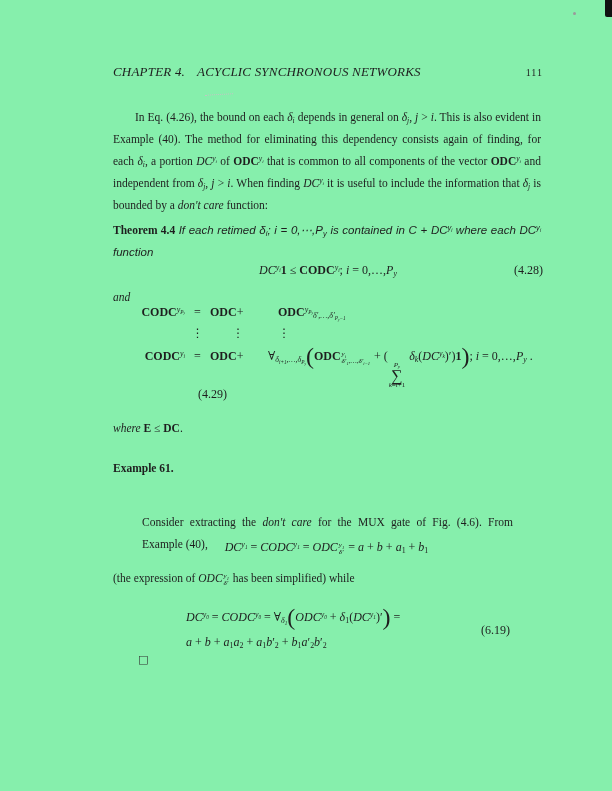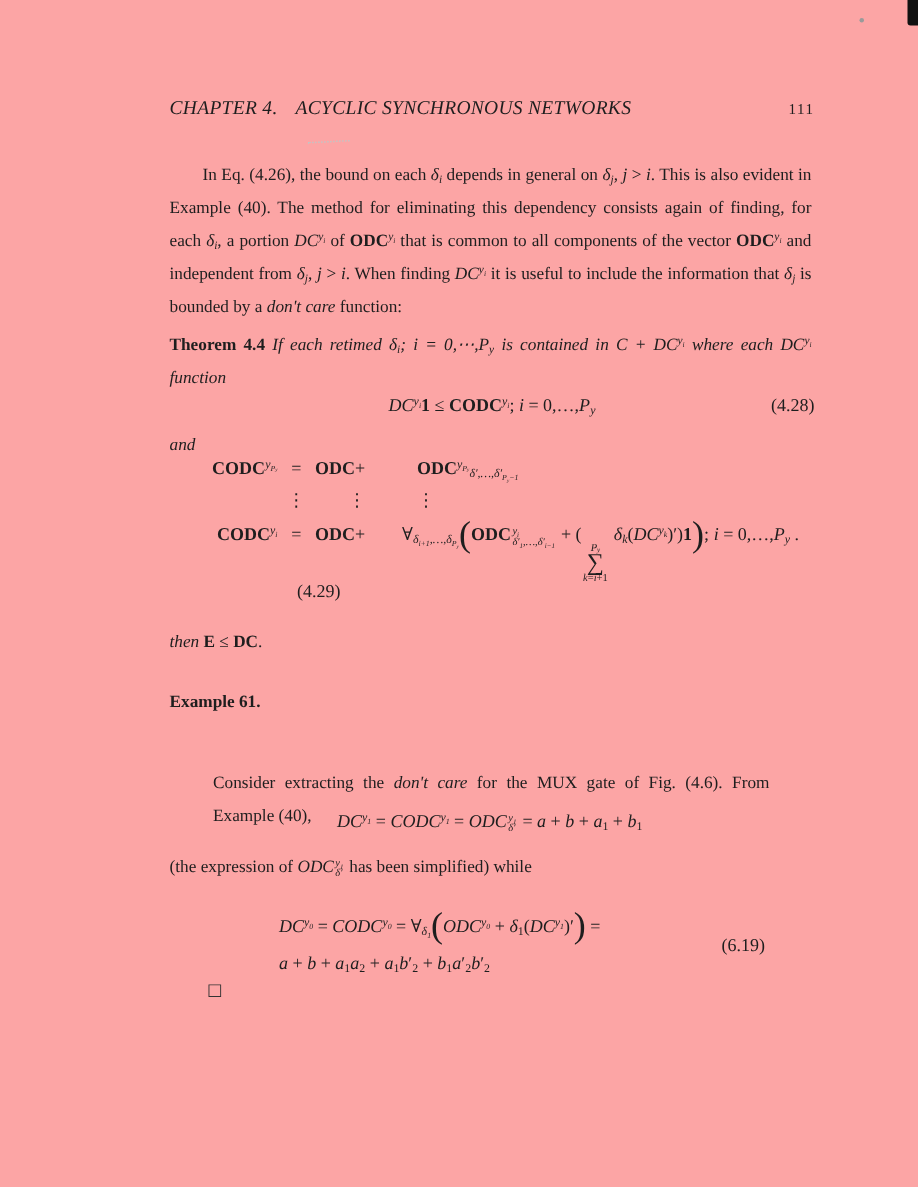--- a/index.html
+++ b/index.html
@@ -1,39 +1,39 @@
 <!DOCTYPE html>
 <html><head>
 <meta charset="utf-8">
 <style>
   html,body{margin:0;padding:0;background:#ffffff;}
   .page{
     position:relative;
     width:612px;height:791px;
-    background:#fca5a5;
+    background:#86efac;
     font-family:"Liberation Serif","DejaVu Serif",serif;
     color:#1e1e1e;
     overflow:hidden;
   }
   .blk{position:absolute;}
   
   .running-head{
     position:absolute;left:113px;top:64px;width:430px;
     display:flex;justify-content:space-between;align-items:baseline;
     font-style:italic;font-size:13px;letter-spacing:0.2px;
   }
   .rh-left .gap{display:inline-block;width:12px;}
   .rh-page{font-style:normal;font-size:10px;letter-spacing:1px;}
   
   .para{
     font-size:11.5px;line-height:22px;text-align:justify;
     width:428px;left:113px;
   }
   .indent{text-indent:22px;}
-  .theorem i{font-family:Liberation Serif, serif;}
+  .theorem i{font-family:Liberation Sans, sans-serif;}
   
   sup{font-size:0.66em;line-height:0;position:relative;vertical-align:baseline;top:-0.5em;}
   sub{font-size:0.66em;line-height:0;position:relative;vertical-align:baseline;top:0.28em;}
   .eqline{font-size:12px;line-height:20px;}
   .eq-centered{text-align:center;}
   .eq-tag{position:absolute;right:0;top:0;font-size:12px;}
   
   .ss{display:inline-flex;flex-direction:column;align-items:flex-start;vertical-align:middle;line-height:1;margin:0 1px;transform:translateY(1px);}
   .ss span{font-size:7px;line-height:7px;white-space:nowrap;}
   
@@ -107,21 +107,21 @@
             <span><i>δ′<sub>1</sub>,…,δ′<sub>i−1</sub></i></span>
           </span> + (<span class="sum">
             <span class="sl"><i>P<sub>y</sub></i></span>
             <span class="sg">∑</span>
             <span class="sl"><i>k</i>=<i>i</i>+1</span>
           </span> <i>δ<sub>k</sub></i>(<i>DC</i><sup><i>y<sub>k</sub></i></sup>)′)<b>1</b><span class="bp">)</span>; <i>i</i> = 0,…,<i>P<sub>y</sub></i> .</span>
     </div>
     <span class="eq429-tag">(4.29)</span>
   </div>
 
-  <div class="blk para" style="top:417px;"><i>then</i> <b>E</b> ≤ <b>DC</b>.</div>
+  <div class="blk para" style="top:417px;"><i>where</i> <b>E</b> ≤ <b>DC</b>.</div>
 
   <div class="blk para" style="top:457px;font-weight:bold;">Example 61.</div>
 
   <div class="blk para" style="top:511px;left:142px;width:371px;">Consider extracting the <i>don't care</i> for the MUX gate of Fig.  (4.6).  From Example (40),</div>
 
   <div class="blk eqline eq-centered" style="top:537px;left:113px;width:427px;"><i>DC</i><sup><i>y<sub>1</sub></i></sup> = <i>CODC</i><sup><i>y<sub>1</sub></i></sup> = <i>ODC</i><span class="ss">
         <span><i>y<sub>1</sub></i></span>
         <span><i>δ′</i></span>
       </span> = <i>a</i> + <i>b</i> + <i>a</i><sub>1</sub> + <i>b</i><sub>1</sub></div>
 

